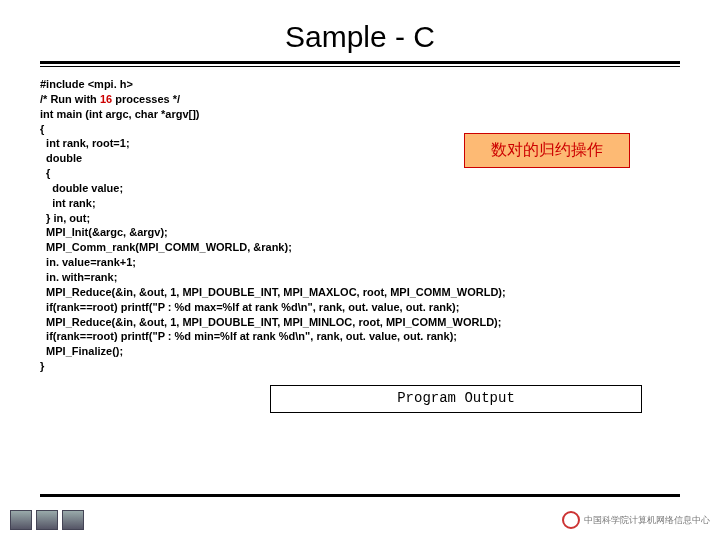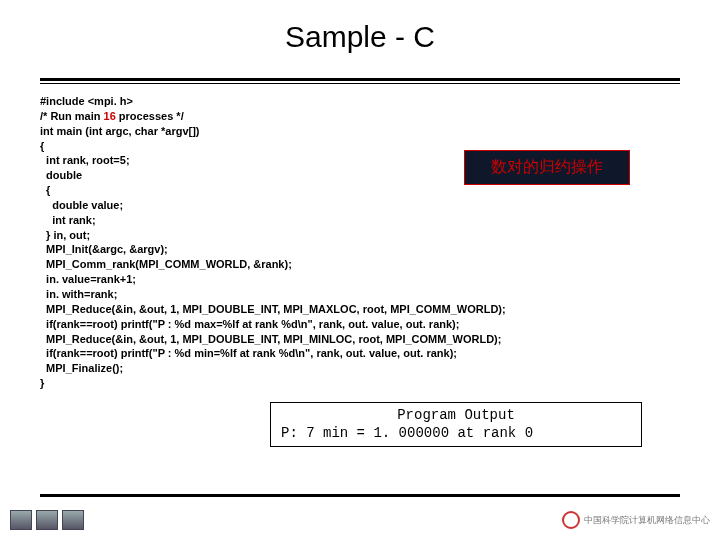--- a/index.html
+++ b/index.html
@@ -1,26 +1,26 @@
 <!DOCTYPE html>
 <html><head>
 <meta charset="utf-8">
 <style>
   * { margin: 0; padding: 0; box-sizing: border-box; }
   html, body { width: 720px; height: 540px; background: #fff; font-family: Arial, sans-serif; }
   .slide { width: 720px; height: 540px; padding: 20px 40px 10px 40px; position: relative; }
-  .title { font-size: 30px; text-align: center; margin-bottom: 24px; font-weight: normal; }
+  .title { font-size: 30px; text-align: center; margin-bottom: 7px; font-weight: normal; }
   .rule-thick { border: none; border-top: 3px solid #000; margin-bottom: 2px; }
   .rule-thin { border: none; border-top: 1px solid #000; margin-bottom: 10px; }
   .body { position: relative; }
   .code { font-family: Arial, sans-serif; font-size: 11px; font-weight: bold; line-height: 1.35; white-space: pre; color: #000; }
   .code .hl { color: #c00; }
   .callout {
     position: absolute; right: 50px; top: 56px;
-    border: 1px solid #c00; background: #0f172a;
+    border: 1px solid #c00; background: #fdba74;
     padding: 6px 26px; font-size: 16px; color: #c00; font-weight: normal;
   }
   .series {
     position: absolute; left: 210px; top: 196px;
     font-size: 17px; font-weight: bold; color: #000;
   }
   .output-box {
     position: absolute; left: 230px; top: 308px;
     border: 1px solid #000; padding: 4px 10px;
     font-family: "Courier New", monospace; font-size: 14px;
@@ -40,44 +40,44 @@
 
 <div class="slide">
 
   <h1 class="title">Sample - C</h1>
   <hr class="rule-thick">
   <hr class="rule-thin">
 
   <div class="body">
 
     <div class="code"><span>#include &lt;mpi. h&gt;</span>
-<span><span>/* Run main </span><span class="hl">16</span><span> processes */</span></span>
+<span><span>/* Run with </span><span class="hl">16</span><span> processes */</span></span>
 <span>int main (int argc, char *argv[])</span>
 <span>{</span>
-<span>  int rank, root=5;</span>
+<span>  int rank, root=1;</span>
 <span>  double</span>
 <span>  {</span>
 <span>    double value;</span>
 <span>    int rank;</span>
 <span>  } in, out;</span>
 <span>  MPI_Init(&amp;argc, &amp;argv);</span>
 <span>  MPI_Comm_rank(MPI_COMM_WORLD, &amp;rank);</span>
 <span>  in. value=rank+1;</span>
 <span>  in. with=rank;</span>
 <span>  MPI_Reduce(&amp;in, &amp;out, 1, MPI_DOUBLE_INT, MPI_MAXLOC, root, MPI_COMM_WORLD);</span>
 <span>  if(rank==root) printf("P : %d max=%lf at rank %d\n", rank, out. value, out. rank);</span>
 <span>  MPI_Reduce(&amp;in, &amp;out, 1, MPI_DOUBLE_INT, MPI_MINLOC, root, MPI_COMM_WORLD);</span>
 <span>  if(rank==root) printf("P : %d min=%lf at rank %d\n", rank, out. value, out. rank);</span>
 <span>  MPI_Finalize();</span>
 <span>}</span></div>
 
     <div class="callout">数对的归约操作</div>
 
 
-    <div class="output-box"><div class="output-title">Program Output</div><div>P: 7 min = 1. 000000 at rank 0</div></div>
+    <div class="output-box"><div class="output-title">Program Output</div></div>
 
   </div>
 
   <div class="bottom-rule"></div>
 
   <div class="footer">
     <div class="footer-left">
       <div class="srv"></div>
       <div class="srv"></div>
       <div class="srv"></div>

